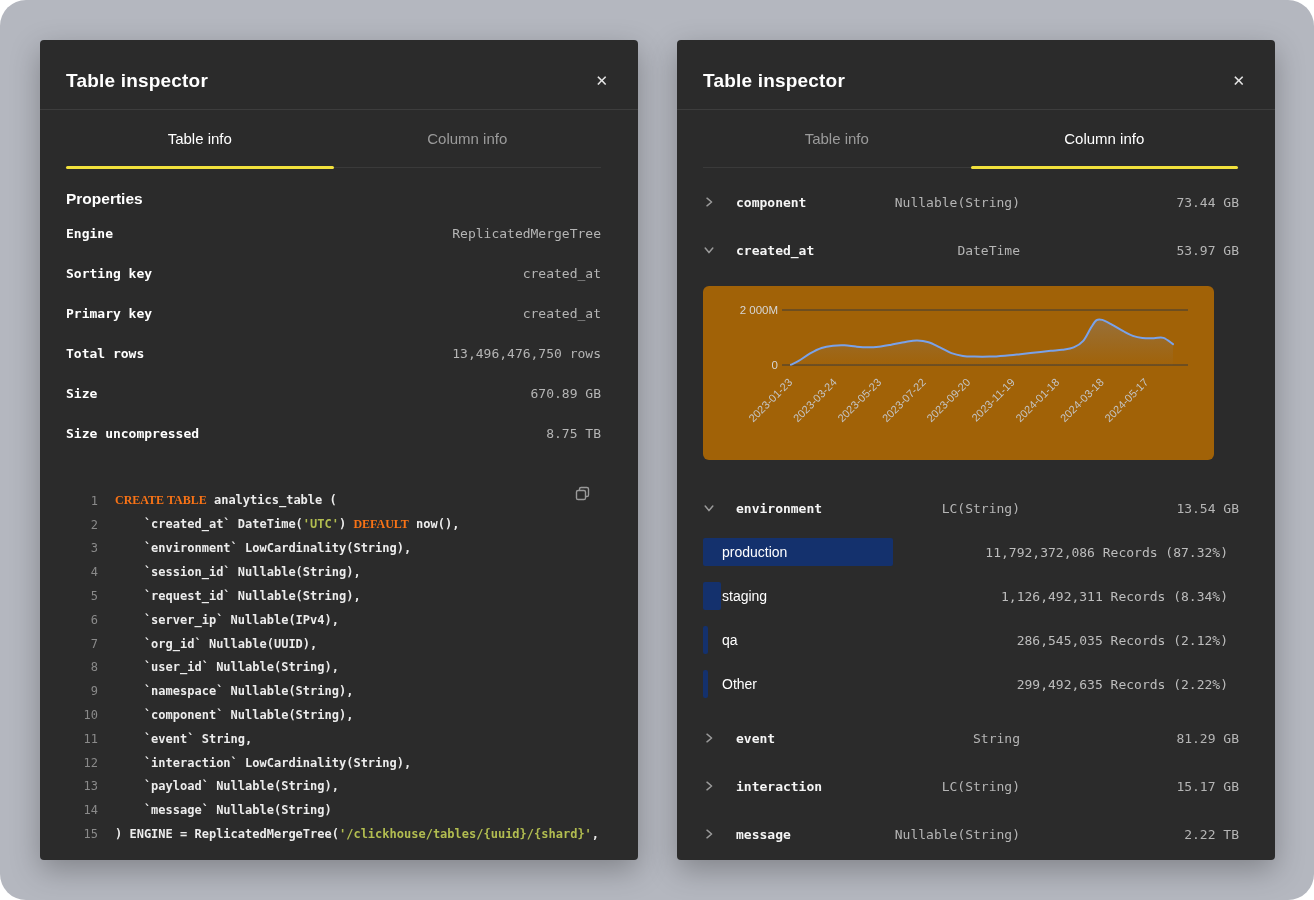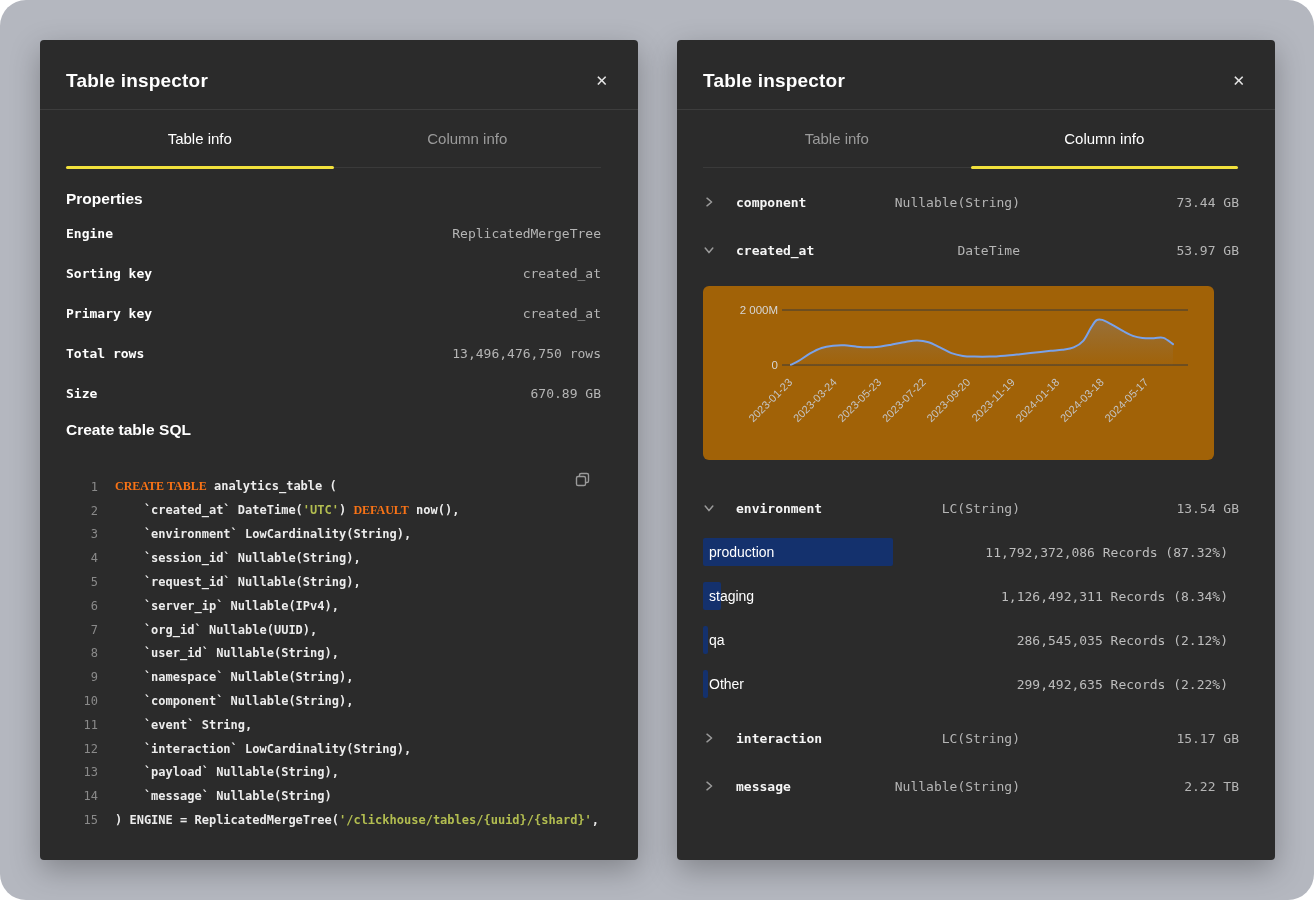--- a/index.html
+++ b/index.html
@@ -49,21 +49,21 @@
   .col-name{font-weight:700;color:#f5f5f5;margin-left:19px;}
   .col-type{margin-left:auto;color:#b5b5b5;}
   .col-size{flex:none;width:219px;text-align:right;color:#b5b5b5;}
 
   .chart-box{margin:12px 0 24px 14px;width:511px;height:174px;background:#a16207;border-radius:6px;}
   .chart-box svg{display:block;}
 
   .env-list{margin:6px 0 2px 14px;}
   .env-row{position:relative;height:28px;margin-bottom:16px;display:flex;align-items:center;}
   .env-bar{position:absolute;left:0;top:0;bottom:0;background:#14316d;border-radius:2px;}
-  .env-label{position:relative;z-index:1;margin-left:6px;font-size:14px;color:#ffffff;}
+  .env-label{position:relative;z-index:1;margin-left:19px;font-size:14px;color:#ffffff;}
   .env-records{margin-left:auto;padding-right:11px;font-family:"DejaVu Sans Mono",monospace;font-size:13px;color:#bdbdbd;}
 </style>
 </head>
 <body>
 
 <div class="page">
 
   <section class="panel panel-left">
     <header class="panel-header">
       <div class="panel-title">Table inspector</div>
@@ -89,22 +89,25 @@
     <span class="prop-value">created_at</span>
   </div>
           <div class="prop-row">
     <span class="prop-label">Total rows</span>
     <span class="prop-value">13,496,476,750 rows</span>
   </div>
           <div class="prop-row">
     <span class="prop-label">Size</span>
     <span class="prop-value">670.89 GB</span>
   </div>
+          <div class="prop-row">
+    <span class="prop-label">Size uncompressed</span>
+    <span class="prop-value">8.75 TB</span>
+  </div>
         </div>
-      <h3 class="section-heading heading-sql">Create table SQL</h3>
       <div class="code-wrap">
         <button class="copy-btn" title="">
           <svg width="17" height="17" viewBox="0 0 17 17">
             <rect x="5.5" y="2.5" width="9" height="9" rx="1.6" fill="none" stroke="#9a9a9a" stroke-width="1.4"></rect>
             <rect x="2.5" y="5.5" width="9" height="9" rx="1.6" fill="#2b2b2b" stroke="#9a9a9a" stroke-width="1.4"></rect>
           </svg>
         </button>
         <div id="sql-lines">
             <div class="sql-line">
     <span class="line-no">1</span>
@@ -257,20 +260,30 @@
     <span class="env-label">Other</span>
     <span class="env-records">299,492,635 Records (2.22%)</span>
   </div>
         </div>
         <div class="col-row">
     <span class="col-chevron">
       <svg width="12" height="12" viewBox="0 0 12 12">
               <path d="M4 2.2 L8.6 6 L4 9.8" fill="none" stroke="currentColor" stroke-width="1.5" stroke-linecap="round" stroke-linejoin="round"></path>
             </svg>
     </span>
+    <span class="col-name">event</span>
+    <span class="col-type">String</span>
+    <span class="col-size">81.29 GB</span>
+  </div>
+        <div class="col-row">
+    <span class="col-chevron">
+      <svg width="12" height="12" viewBox="0 0 12 12">
+              <path d="M4 2.2 L8.6 6 L4 9.8" fill="none" stroke="currentColor" stroke-width="1.5" stroke-linecap="round" stroke-linejoin="round"></path>
+            </svg>
+    </span>
     <span class="col-name">interaction</span>
     <span class="col-type">LC(String)</span>
     <span class="col-size">15.17 GB</span>
   </div>
         <div class="col-row">
     <span class="col-chevron">
       <svg width="12" height="12" viewBox="0 0 12 12">
               <path d="M4 2.2 L8.6 6 L4 9.8" fill="none" stroke="currentColor" stroke-width="1.5" stroke-linecap="round" stroke-linejoin="round"></path>
             </svg>
     </span>

